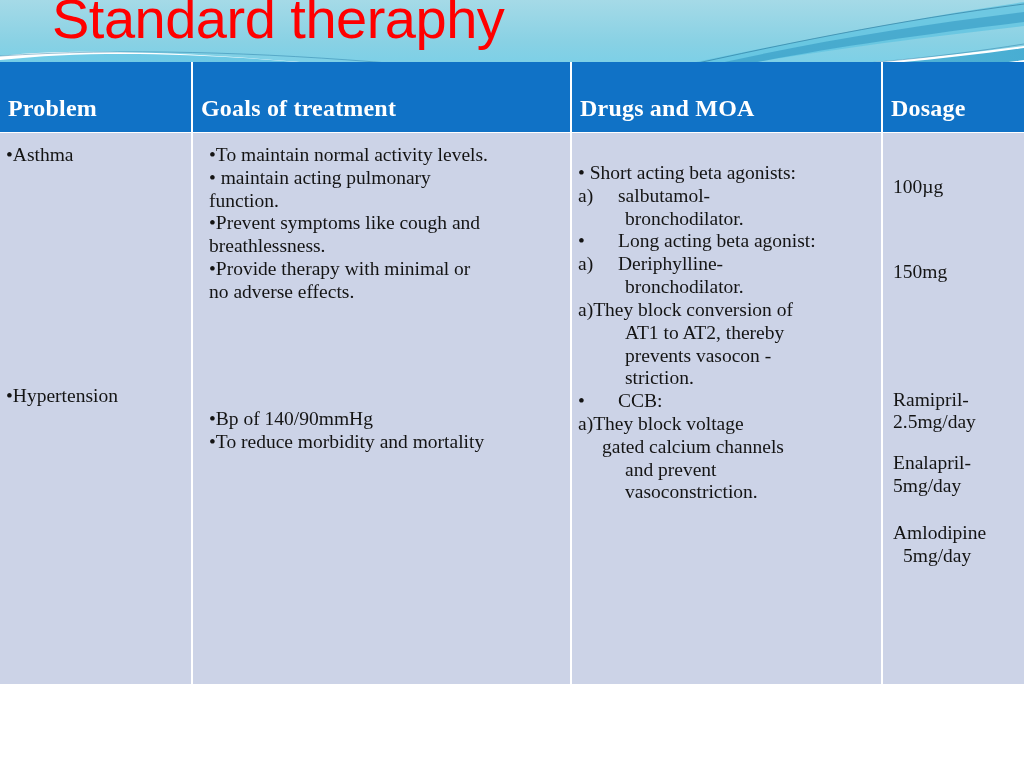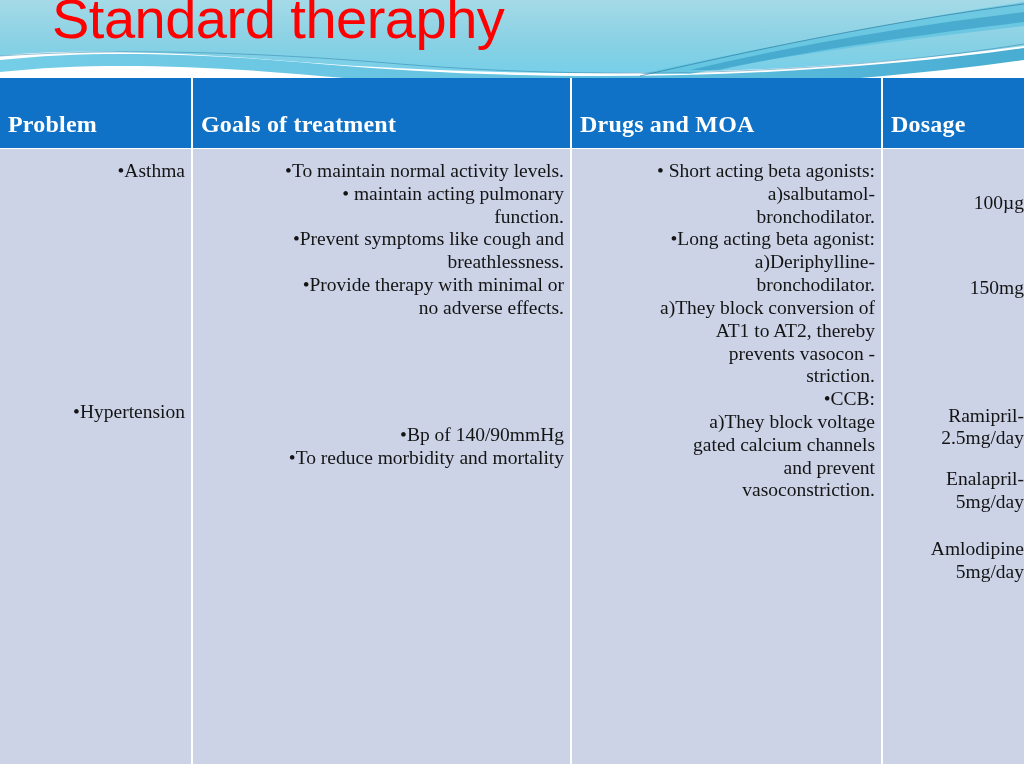--- a/index.html
+++ b/index.html
@@ -3,24 +3,23 @@
 <meta charset="utf-8">
 <style>
   * { margin:0; padding:0; box-sizing:border-box; }
   html, body {
     width:1024px; height:768px; overflow:hidden;
     background:#ffffff;
     font-family:"Liberation Serif", serif;
   }
   #slide {
     position:relative;
-    width:1024px; height:768px;
+    width:1024px; height:684px;
     background:#ffffff;
     overflow:hidden;
-    text-align:right;
   }
 
   
   #banner {
     position:absolute; left:0; top:0;
     width:1024px; height:78px;
     overflow:hidden;
     background:linear-gradient(180deg,#a3d9e6 0%, #8ad2e4 45%, #7ad0e8 100%);
   }
   #banner svg { position:absolute; left:0; top:0; display:block; }
@@ -34,21 +33,21 @@
     font-weight:400;
     color:#ff0000;
     letter-spacing:-0.5px;
     white-space:nowrap;
     z-index:5;
   }
 
   
   #tbl {
     position:absolute;
-    left:0; top:78px;
+    left:0; top:62px;
     width:1024px; height:686px;
     display:grid;
     grid-template-columns:191px 377px 309px 147px;
     grid-template-rows:70px 1fr;
     background:#ffffff;
     column-gap:2px;
     row-gap:1px;
   }
   .hcell {
     background:#1072c6;
@@ -134,21 +133,21 @@
       <p>function.</p>
       <p>•Prevent symptoms like cough and</p>
       <p>breathlessness.</p>
       <p>•Provide therapy with minimal or</p>
       <p>no adverse effects.</p>
       <p style="margin-top:104px;">•Bp of 140/90mmHg</p>
       <p>•To reduce morbidity and mortality</p>
     </div>
 
     <div class="bcell c3">
-      <p style="margin-top:3px;">• Short acting beta agonists:</p>
+      <p style="margin-top:21px;">• Short acting beta agonists:</p>
       <p>
         <span style="display:inline-block;width:40px;">a)</span><span>salbutamol-</span>
       </p>
       <p class="hang">bronchodilator.</p>
       <p>
         <span style="display:inline-block;width:40px;">•</span><span>Long acting beta agonist:</span>
       </p>
       <p>
         <span style="display:inline-block;width:40px;">a)</span><span>Deriphylline-</span>
       </p>

